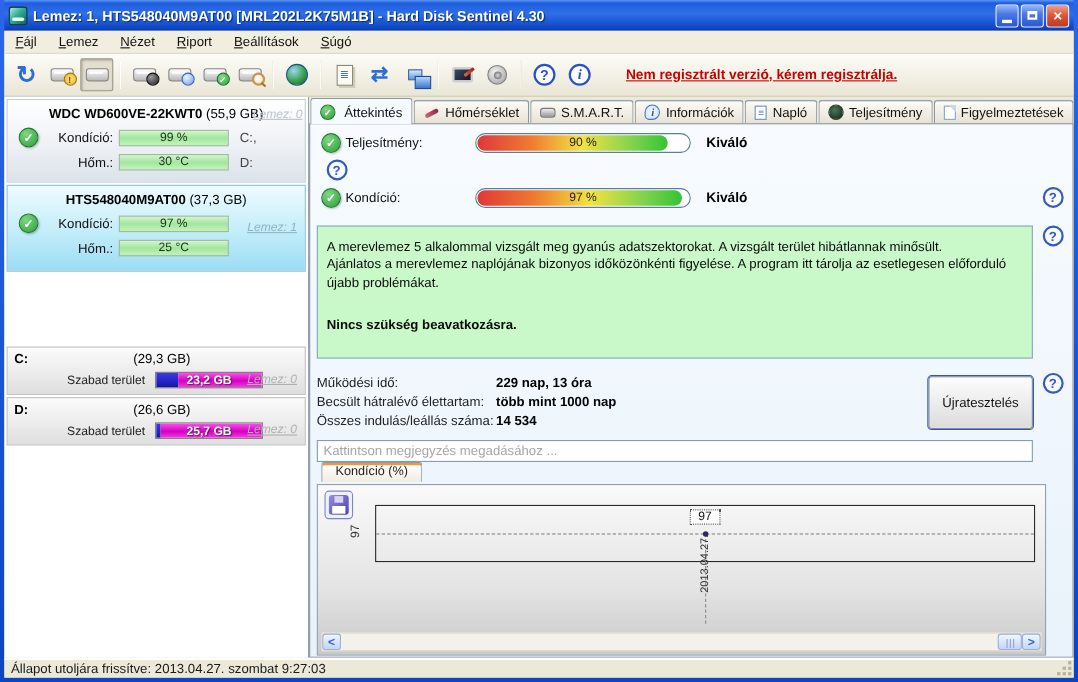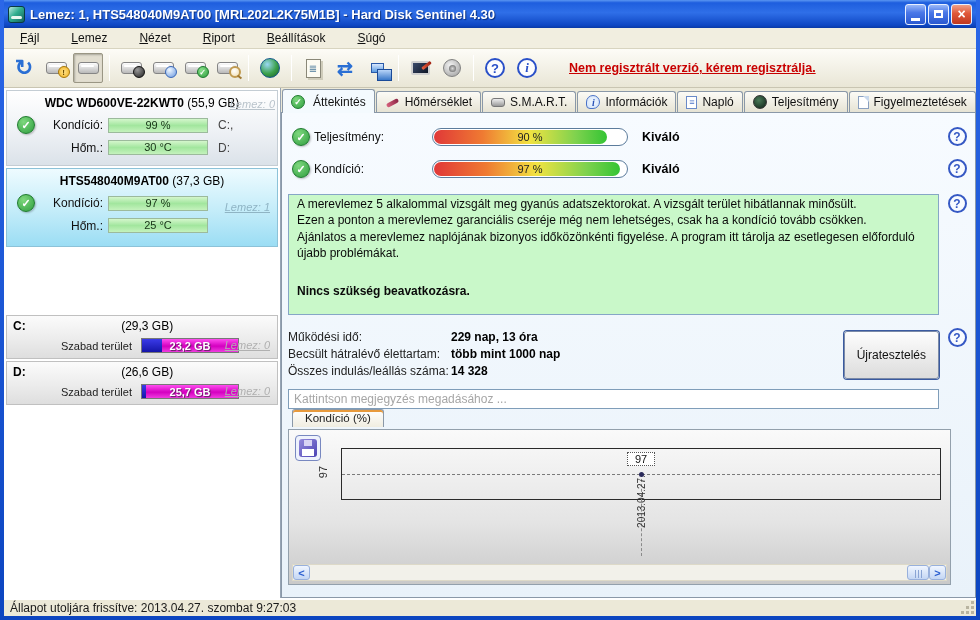--- a/index.html
+++ b/index.html
@@ -18,21 +18,21 @@
   .winbtn.blue { background:linear-gradient(180deg,#9ab8f8 0%,#4a78e8 40%,#2a58d0 100%); }
   .winbtn.red  { background:linear-gradient(180deg,#f0a088 0%,#e05838 45%,#c03820 100%); }
   .g-min { width:9px; height:3px; background:#fff; margin-top:10px; }
   .g-max { width:9px; height:8px; border:2px solid #fff; border-top-width:3px; }
   .g-close { color:#fff; font-weight:bold; font-size:14px; line-height:1; }
 
   .inner { background:#ece9d8; height:588px; display:flex; flex-direction:column; }
 
   
   .menubar { height:21px; display:flex; align-items:center; background:#f1eee0; border-bottom:1px solid #d8d4c0; font-size:12px; color:#111; }
-  .menu-item { padding:2px 16px; cursor:default; }
+  .menu-item { padding:2px 10px; cursor:default; }
 
   
   .toolbar { height:39px; display:flex; align-items:center; background:linear-gradient(180deg,#fdfcf7,#e9e6d6); border-bottom:1px solid #c9c5b2; padding:0 4px; }
   .tbtn { width:30px; height:30px; display:flex; align-items:center; justify-content:center; position:relative; margin:0 1px; }
   .tbtn.pressed { border:1px solid #9a9684; border-radius:2px; background:#e2ded0; box-shadow:inset 1px 1px 2px rgba(0,0,0,.25); }
   .sep { width:1px; height:26px; background:#c6c2ae; border-right:1px solid #fff; margin:0 5px; }
   .ico-refresh::after { content:"↻"; font-size:22px; font-weight:bold; color:#2a6fd4; }
   .drive { width:21px; height:12px; background:linear-gradient(180deg,#fefefe,#b9b9b9); border:1px solid #858585; border-radius:3px; position:relative; }
   .drive::before { content:""; position:absolute; left:2px; top:2px; width:13px; height:2px; background:#fff; border-radius:1px; }
   .badge { position:absolute; right:-4px; bottom:-5px; width:12px; height:12px; border-radius:50%;
@@ -126,21 +126,21 @@
 
   .mrow { height:32px; display:flex; align-items:center; flex:1; }
   .mrow .icon-cell { width:26px; }
   .mlabel { width:118px; font-size:12px; color:#111; }
   .gbar { position:relative; width:196px; height:18px; border:1px solid #5c7c9c; border-radius:9px; background:#fff; padding:1px; }
   .gfill { display:block; height:100%; border-radius:7px;
     background:linear-gradient(90deg,#e03838 0%,#ef7a32 28%,#f2e342 55%,#7ed24e 82%,#34c434 100%); }
   .gtext { position:absolute; left:0; right:0; top:2px; text-align:center; font-size:11px; color:#222; }
   .mrating { font-weight:bold; font-size:12.5px; margin-left:14px; color:#000; }
 
-  .greenbox { flex:1; height:121px; background:#c9f8c9; border:1px solid #86a6c6; padding:1px 8px; font-size:12px; color:#0a0a0a; line-height:1.36; overflow:hidden; }
+  .greenbox { flex:1; height:121px; background:#c9f8c9; border:1px solid #86a6c6; padding:10px 8px; font-size:12px; color:#0a0a0a; line-height:1.36; overflow:hidden; }
   .gb-bold { font-weight:bold; margin-top:22px; }
 
   .stats-wrap { margin-top:13px; }
   .stats { flex:1; display:flex; }
   .stat-table { flex:1; }
   .stat-row { display:flex; height:17px; align-items:center; }
   .stat-label { width:163px; font-size:12px; color:#222; }
   .stat-value { font-weight:bold; font-size:12px; color:#000; }
   .retest-col { width:116px; flex:none; display:flex; justify-content:flex-end; padding-top:3px; }
   .retest { font-size:12px; padding:3px 12px; border:1px solid #7a8aa8; border-radius:3px; background:linear-gradient(180deg,#fdfdfd,#dcdcdc);
@@ -385,21 +385,21 @@
               <span>Teljesítmény</span>
             </div>
           <div class="tab">
               <span class="ticon ic-page"></span>
               <span>Figyelmeztetések</span>
             </div>
         </div>
 
         <div class="content-body">
 
-          <div class="section" style="margin-top:6px;">
+          <div class="section" style="margin-top:6px;flex-direction:column;">
             <div class="mrow">
               <span class="icon-cell">
                   <span class="scheck"></span>
                 </span>
               <span class="mlabel">Teljesítmény:</span>
               <div class="gbar">
                 <span class="gfill" style="width: 90%;"></span>
                 <span class="gtext">90 %</span>
               </div>
               <span class="mrating">Kiváló</span>
@@ -422,21 +422,20 @@
               <span class="mrating">Kiváló</span>
             </div>
             <div class="helpcol" style="margin-top:6px;">
                 <span class="help"></span>
               </div>
           </div>
 
           <div class="section" style="margin-top:9px;">
             <div class="greenbox">
               <div>A merevlemez 5 alkalommal vizsgált meg gyanús adatszektorokat. A vizsgált terület hibátlannak minősült.</div>
-              <div>Ezen a ponton a merevlemez garanciális cseréje még nem lehetséges, csak ha a kondíció tovább csökken.</div>
               <div>Ajánlatos a merevlemez naplójának bizonyos időközönkénti figyelése. A program itt tárolja az esetlegesen előforduló újabb problémákat.</div>
               <div class="gb-bold">Nincs szükség beavatkozásra.</div>
             </div>
             <div class="helpcol">
                 <span class="help"></span>
               </div>
           </div>
 
           <div class="section stats-wrap">
             <div class="stats">
@@ -444,21 +443,21 @@
                 <div class="stat-row">
                   <span class="stat-label">Működési idő:</span>
                   <span class="stat-value">229 nap, 13 óra</span>
                 </div>
                 <div class="stat-row">
                   <span class="stat-label">Becsült hátralévő élettartam:</span>
                   <span class="stat-value">több mint 1000 nap</span>
                 </div>
                 <div class="stat-row">
                   <span class="stat-label">Összes indulás/leállás száma:</span>
-                  <span class="stat-value">14 328</span>
+                  <span class="stat-value">14 534</span>
                 </div>
               </div>
               <div class="retest-col">
                 <button class="retest">Újratesztelés</button>
               </div>
             </div>
             <div class="helpcol">
                 <span class="help"></span>
               </div>
           </div>

